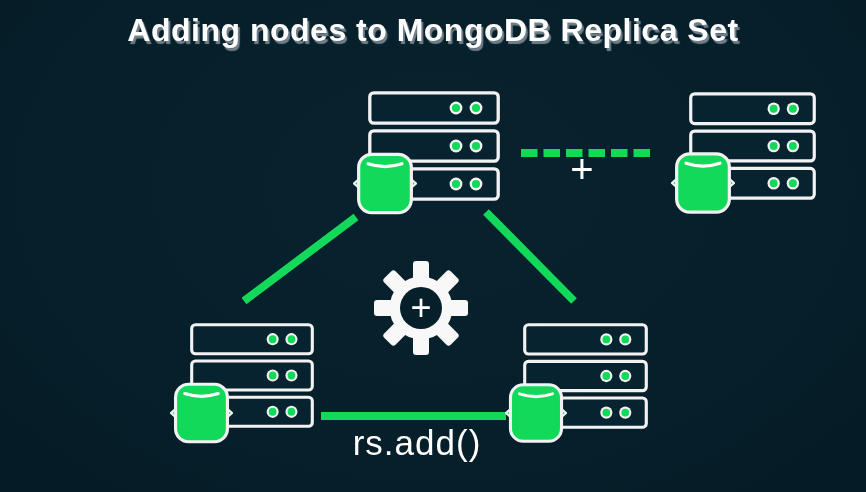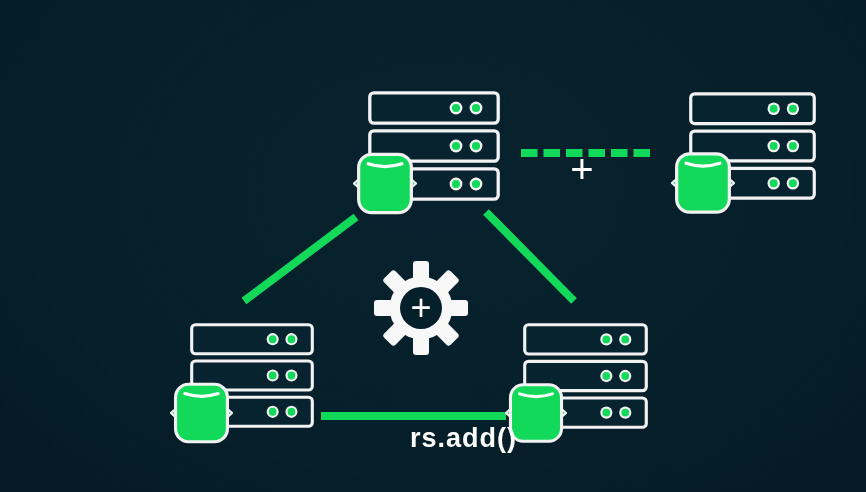--- a/index.html
+++ b/index.html
@@ -41,28 +41,29 @@
   .gear-body{fill:#f8f8f8;}
   .gear-hole{fill:var(--bg);}
   .plus-label{
     position:absolute;color:#ffffff;text-align:center;
     font-family:"Liberation Sans", sans-serif;font-weight:400;
   }
   .gear-plus{left:401px;top:288px;width:40px;height:40px;line-height:40px;font-size:36px;}
   .link-plus{left:562px;top:149px;width:40px;height:40px;line-height:40px;font-size:40px;}
   .command-label{
     position:absolute;left:317px;top:423px;width:200px;
-    text-align:right;font-size:27px;letter-spacing:1px;color:#ffffff;font-weight:bold;
+    text-align:center;font-size:35px;letter-spacing:1px;color:#ffffff;
   }
 </style>
 </head>
 <body>
 
 <div class="canvas">
 
+  <h1 class="title">Adding nodes to MongoDB Replica Set</h1>
 
   <svg class="lines" viewBox="0 0 866 492">
     <line class="green-line" x1="356" y1="217" x2="244" y2="301"></line>
     <line class="green-line" x1="486" y1="212" x2="574" y2="301"></line>
     <line class="green-line" x1="321" y1="416" x2="506" y2="416"></line>
     <line class="green-line dashed" x1="521" y1="153" x2="650" y2="153"></line>
   </svg>
 
   <div class="server-node" style="left:352px;top:91px;width:148px;height:126px;">
     <svg style="left:16px;top:0;width:132px;height:110px;" viewBox="0 0 132 110" preserveAspectRatio="none">

